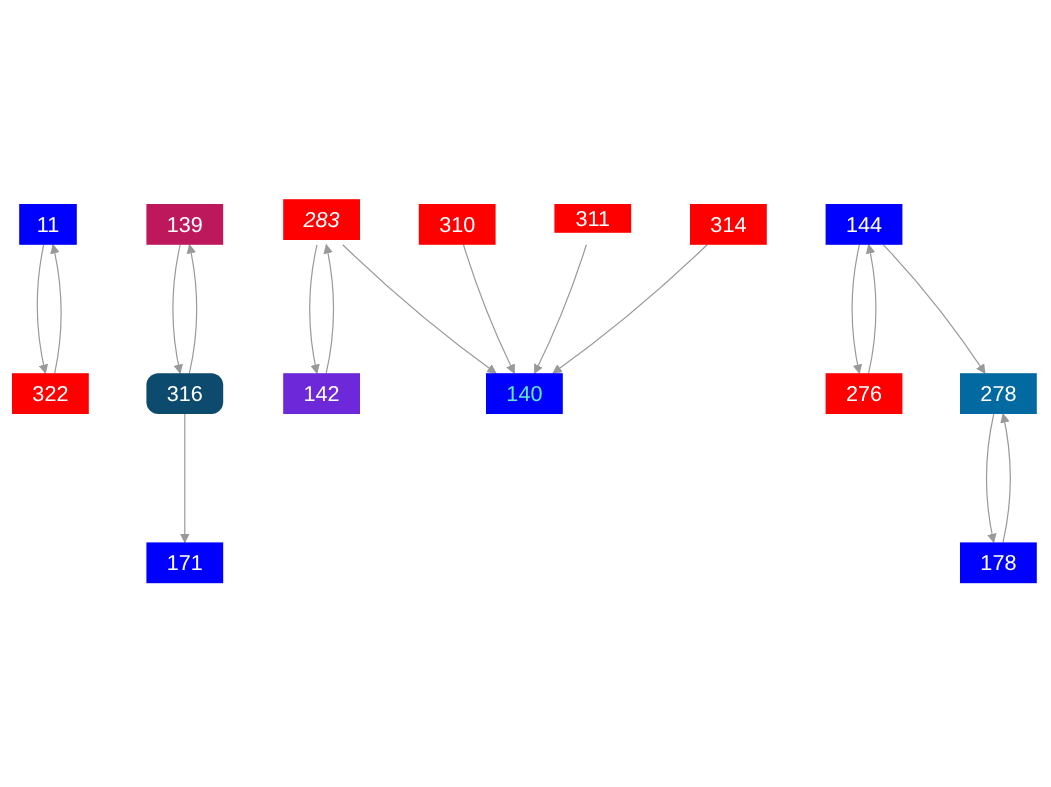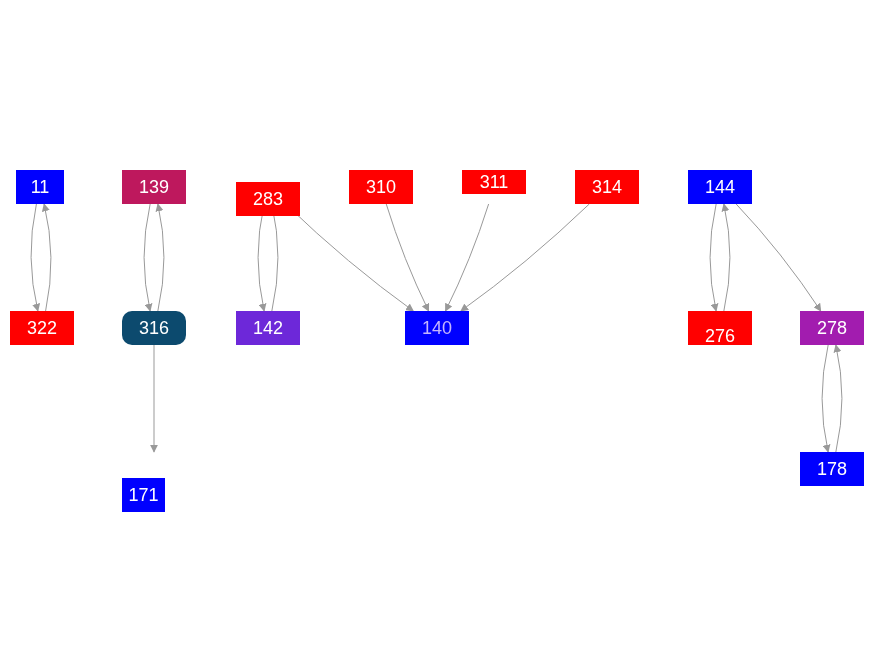--- a/index.html
+++ b/index.html
@@ -74,21 +74,21 @@
       <path d="M828.1418439716313,345 Q816,398.5 828.1418439716313,452" class="edge" stroke="#999999" marker-end="url(#arrowhead)"></path>
       <path d="M835.8581560283687,452 Q848,398.5 835.8581560283687,345" class="edge" stroke="#999999" marker-end="url(#arrowhead)"></path>
     </svg>
   <div id="nodes-layer">
       <div class="node" style="left: 16px; top: 170px; width: 48px; height: 34px; background: rgb(0, 0, 255);">
         <span class="node-label" style="color: rgb(255, 255, 255);">11</span>
       </div>
       <div class="node" style="left: 122px; top: 170px; width: 64px; height: 34px; background: #be185d;">
         <span class="node-label" style="color: rgb(255, 255, 255);">139</span>
       </div>
-      <div class="node" style="left: 236px; top: 182px; width: 64px; height: 34px; background: rgb(255, 0, 0);">
+      <div class="node" style="left: 236px; top: 166px; width: 64px; height: 34px; background: rgb(255, 0, 0); font-style: italic;">
         <span class="node-label" style="color: rgb(255, 255, 255);">283</span>
       </div>
       <div class="node" style="left: 349px; top: 170px; width: 64px; height: 34px; background: rgb(255, 0, 0);">
         <span class="node-label" style="color: rgb(255, 255, 255);">310</span>
       </div>
       <div class="node" style="left: 462px; top: 170px; width: 64px; height: 24px; background: rgb(255, 0, 0);">
         <span class="node-label" style="color: rgb(255, 255, 255);">311</span>
       </div>
       <div class="node" style="left: 575px; top: 170px; width: 64px; height: 34px; background: rgb(255, 0, 0);">
         <span class="node-label" style="color: rgb(255, 255, 255);">314</span>
@@ -99,28 +99,28 @@
       <div class="node" style="left: 10px; top: 311px; width: 64px; height: 34px; background: rgb(255, 0, 0);">
         <span class="node-label" style="color: rgb(255, 255, 255);">322</span>
       </div>
       <div class="node" style="left: 122px; top: 311px; width: 64px; height: 34px; background: #0c4a6e; border-radius: 10px;">
         <span class="node-label" style="color: rgb(255, 255, 255);">316</span>
       </div>
       <div class="node" style="left: 236px; top: 311px; width: 64px; height: 34px; background: #6d28d9;">
         <span class="node-label" style="color: rgb(255, 255, 255);">142</span>
       </div>
       <div class="node" style="left: 405px; top: 311px; width: 64px; height: 34px; background: rgb(0, 0, 255);">
-        <span class="node-label" style="color: #c4b5fd;">140</span>
+        <span class="node-label" style="color: #5eead4;">140</span>
       </div>
-      <div class="node" style="left: 688px; top: 311px; width: 64px; height: 34px; background: rgb(255, 0, 0); align-items: flex-end;">
+      <div class="node" style="left: 688px; top: 311px; width: 64px; height: 34px; background: rgb(255, 0, 0);">
         <span class="node-label" style="color: rgb(255, 255, 255);">276</span>
       </div>
-      <div class="node" style="left: 800px; top: 311px; width: 64px; height: 34px; background: #a21caf;">
+      <div class="node" style="left: 800px; top: 311px; width: 64px; height: 34px; background: #0369a1;">
         <span class="node-label" style="color: rgb(255, 255, 255);">278</span>
       </div>
-      <div class="node" style="left: 122px; top: 478px; width: 43px; height: 34px; background: rgb(0, 0, 255);">
+      <div class="node" style="left: 122px; top: 452px; width: 64px; height: 34px; background: rgb(0, 0, 255);">
         <span class="node-label" style="color: rgb(255, 255, 255);">171</span>
       </div>
       <div class="node" style="left: 800px; top: 452px; width: 64px; height: 34px; background: rgb(0, 0, 255);">
         <span class="node-label" style="color: rgb(255, 255, 255);">178</span>
       </div>
     </div>
 </div>
 
 </body></html>

